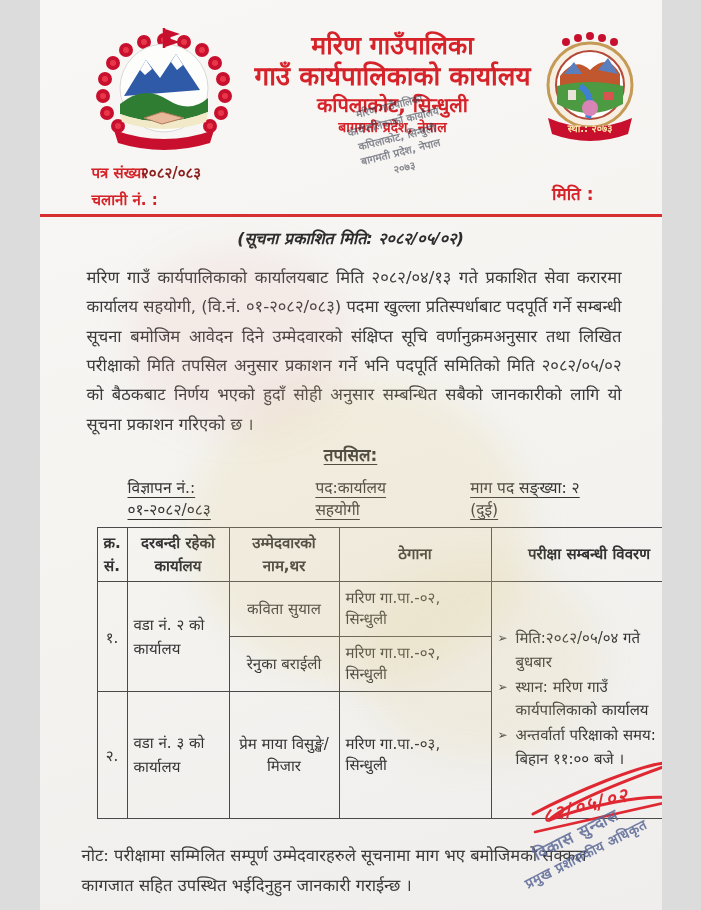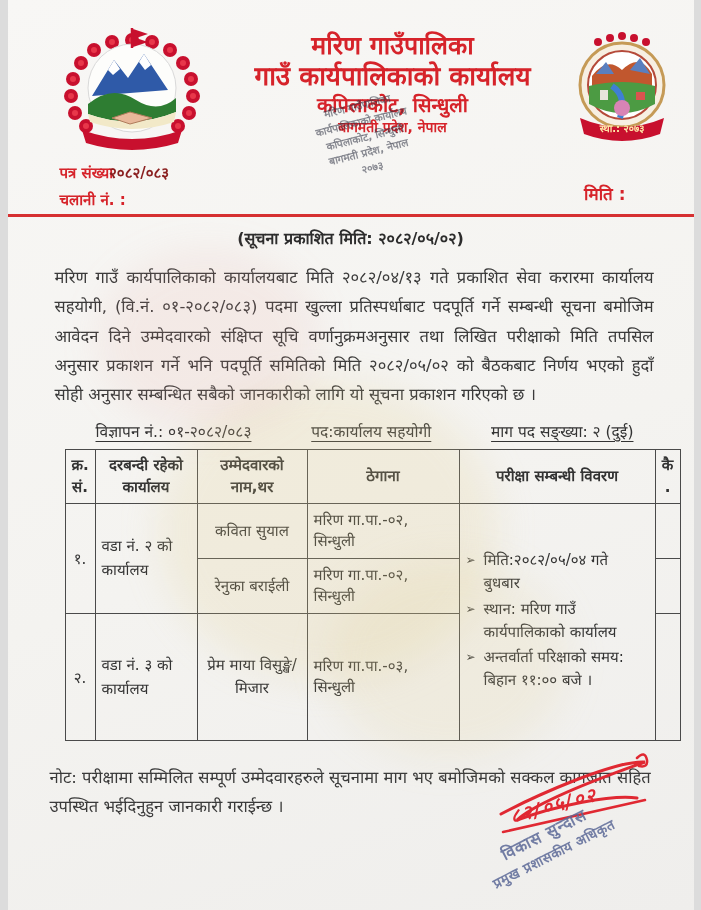--- a/index.html
+++ b/index.html
@@ -2,21 +2,21 @@
 <html><head>
 <meta charset="utf-8">
 <style>
   html,body{margin:0;padding:0;}
   body{
     background:#dcdcdc;
     font-family:"DejaVu Sans","Liberation Sans",sans-serif;
   }
   .page{
     position:relative;
-    width:686px;height:910px;
+    width:622px;height:910px;
     margin:0 auto;
     background:linear-gradient(160deg,#f8f7f5 0%,#f4f3f0 55%,#efeeec 100%);
     overflow:hidden;
     color:#333;
   }
   
   .artifact{position:absolute;border-radius:50%;filter:blur(18px);pointer-events:none;}
   .artifact.a1{left:150px;top:380px;width:340px;height:300px;background:rgba(226,205,140,0.20);}
   .artifact.a2{left:90px;top:250px;width:220px;height:180px;background:rgba(230,160,150,0.12);}
   .artifact.a3{left:320px;top:560px;width:240px;height:200px;background:rgba(226,205,140,0.16);}
@@ -51,21 +51,21 @@
   .red-rule{height:3px;background:#d63031;margin:4px 0 0 0;}
 
   
   .banner-wrap{margin:17px auto 0 auto;width:580px;background:linear-gradient(180deg,#9c9c9c,#6f6f6f);padding:3px 2px;}
   .banner{
     background:linear-gradient(180deg,#585858 0%,#3e3e3e 30%,#3a3a3a 75%,#6a6a6a 100%);
     color:#fff;text-align:center;font-weight:bold;font-size:22px;
     padding:9px 4px;letter-spacing:0.5px;
     text-shadow:0 1px 1px #000;
   }
-  .subtitle{text-align:center;font-size:16px;font-weight:bold;color:#2c2c2c;margin-top:10px;}
+  .subtitle{text-align:center;font-size:16px;font-weight:bold;font-style:italic;color:#2c2c2c;margin-top:10px;}
 
   
   .body-par{
     margin:14px 40px 0 47px;
     font-size:16.5px;line-height:1.78;color:#3a3a3a;
     text-align:justify;
   }
   .tapasil{text-align:center;font-size:17px;font-weight:bold;color:#2e2e2e;margin-top:4px;
     text-decoration:underline;text-underline-offset:3px;}
 
@@ -251,20 +251,21 @@
       <div>२०७३</div>
     </div>
   </div>
 
   <div class="red-rule"></div>
 
   <div class="subtitle">(सूचना प्रकाशित मिति: २०८२/०५/०२)</div>
 
   <p class="body-par">मरिण गाउँ कार्यपालिकाको कार्यालयबाट मिति २०८२/०४/१३ गते प्रकाशित सेवा करारमा कार्यालय सहयोगी, (वि.नं. ०१-२०८२/०८३) पदमा खुल्ला प्रतिस्पर्धाबाट पदपूर्ति गर्ने सम्बन्धी सूचना बमोजिम आवेदन दिने उम्मेदवारको संक्षिप्त सूचि वर्णानुक्रमअनुसार तथा लिखित परीक्षाको मिति तपसिल अनुसार प्रकाशन गर्ने भनि पदपूर्ति समितिको मिति २०८२/०५/०२ को बैठकबाट निर्णय भएको हुदाँ सोही अनुसार सम्बन्धित सबैको जानकारीको लागि यो सूचना प्रकाशन गरिएको छ ।</p>
 
+  <div class="tapasil">तपसिल:</div>
 
   <div class="ad-line">
     <span>विज्ञापन नं.: ०१-२०८२/०८३</span>
     <span>पद:कार्यालय सहयोगी</span>
     <span>माग पद सङ्ख्या: २ (दुई)</span>
   </div>
 
   <table class="notice-table">
     <colgroup>
       <col class="col-sn">

